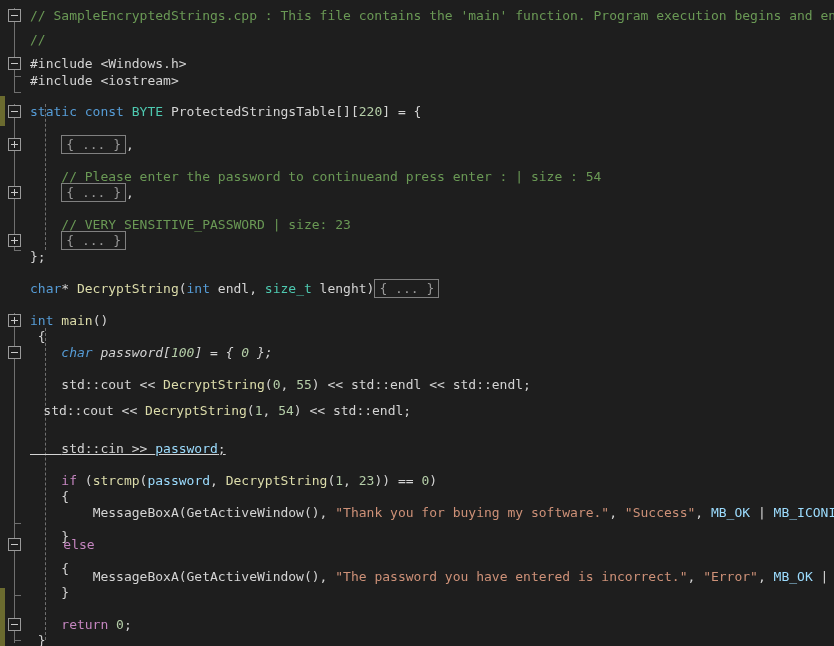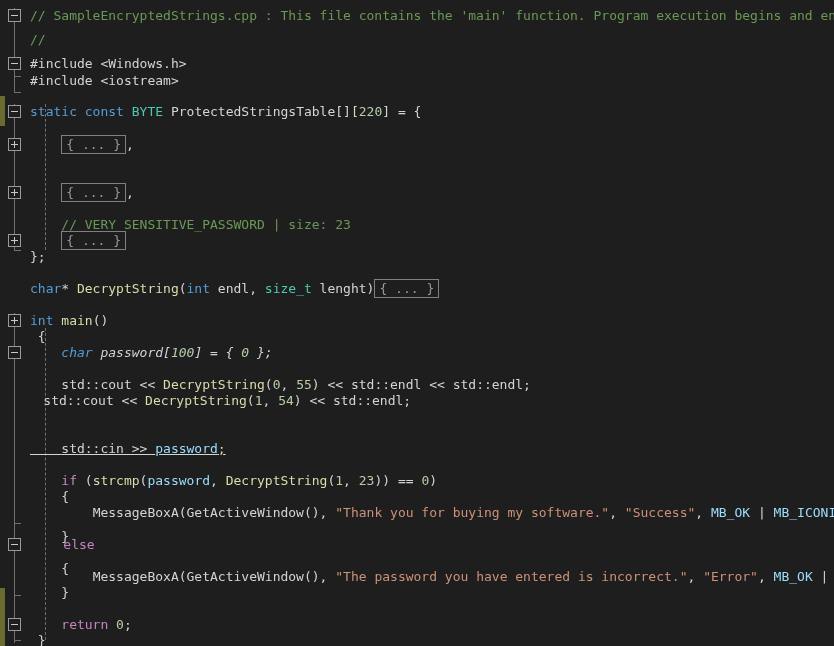--- a/index.html
+++ b/index.html
@@ -189,31 +189,31 @@
     </div>
 
   <div id="codearea">
       <div class="line" style="top: 0px;"><span class="cmt">// SampleEncryptedStrings.cpp : This file contains the 'main' function. Program execution begins and ends there.</span></div>
       <div class="line" style="top: 24px;"><span class="cmt">//</span></div>
       <div class="line" style="top: 48px;"><span class="pun">#include &lt;Windows.h&gt;</span></div>
       <div class="line" style="top: 65px;"><span class="pun">#include &lt;iostream&gt;</span></div>
       <div class="line" style="top: 96px;"><span class="kw">static</span><span class="pun"> </span><span class="kw">const</span><span class="pun"> </span><span class="typ">BYTE</span><span class="pun"> ProtectedStringsTable[][</span><span class="num">220</span><span class="pun">] = {</span></div>
       <div class="line" style="top: 113px;"><span>    </span></div>
       <div class="line" style="top: 129px;"><span>    </span><span class="collapsed">{ ... }</span><span class="pun">,</span></div>
-      <div class="line" style="top: 161px;"><span>    </span></div>
+      <div class="line" style="top: 161px;"><span>    </span><span class="cmt">// Please enter the password to continueand press enter : | size : 54</span></div>
       <div class="line" style="top: 177px;"><span>    </span><span class="collapsed">{ ... }</span><span class="pun">,</span></div>
       <div class="line" style="top: 209px;"><span>    </span><span class="cmt">// VERY_SENSITIVE_PASSWORD | size: 23</span></div>
       <div class="line" style="top: 225px;"><span>    </span><span class="collapsed">{ ... }</span></div>
       <div class="line" style="top: 241px;"><span class="pun">};</span></div>
       <div class="line" style="top: 273px;"><span class="kw">char</span><span class="pun">* </span><span class="fn">DecryptString</span><span class="pun">(</span><span class="kw">int</span><span class="pun"> endl, </span><span class="typ">size_t</span><span class="pun"> lenght)</span><span class="collapsed">{ ... }</span></div>
       <div class="line" style="top: 305px;"><span class="kw">int</span><span class="pun"> </span><span class="fn">main</span><span class="pun">()</span></div>
       <div class="line" style="top: 321px;"><span> </span><span class="pun">{</span></div>
       <div class="line" style="top: 337px; font-style: italic;"><span>    </span><span class="kw">char</span><span class="pun"> password[</span><span class="num">100</span><span class="pun">] = { </span><span class="num">0</span><span class="pun"> };</span></div>
       <div class="line" style="top: 369px;"><span>    </span><span class="pun">std::cout &lt;&lt; </span><span class="fn">DecryptString</span><span class="pun">(</span><span class="num">0</span><span class="pun">, </span><span class="num">55</span><span class="pun">) &lt;&lt; std::endl &lt;&lt; std::endl;</span></div>
-      <div class="line" style="top: 385px; padding-left: 12px;"><span>    </span><span class="pun">std::cout &lt;&lt; </span><span class="fn">DecryptString</span><span class="pun">(</span><span class="num">1</span><span class="pun">, </span><span class="num">54</span><span class="pun">) &lt;&lt; std::endl;</span></div>
+      <div class="line" style="top: 395px; padding-left: 12px;"><span>    </span><span class="pun">std::cout &lt;&lt; </span><span class="fn">DecryptString</span><span class="pun">(</span><span class="num">1</span><span class="pun">, </span><span class="num">54</span><span class="pun">) &lt;&lt; std::endl;</span></div>
       <div class="line" style="top: 433px; text-decoration: underline;"><span>    </span><span class="pun">std::cin &gt;&gt; </span><span class="var">password</span><span class="pun">;</span></div>
       <div class="line" style="top: 465px;"><span>    </span><span class="ctl">if</span><span class="pun"> (</span><span class="fn">strcmp</span><span class="pun">(</span><span class="var">password</span><span class="pun">, </span><span class="fn">DecryptString</span><span class="pun">(</span><span class="num">1</span><span class="pun">, </span><span class="num">23</span><span class="pun">)) == </span><span class="num">0</span><span class="pun">)</span></div>
       <div class="line" style="top: 481px;"><span>    </span><span class="pun">{</span></div>
       <div class="line" style="top: 497px;"><span>        </span><span class="pun">MessageBoxA</span><span class="pun">(</span><span class="pun">GetActiveWindow</span><span class="pun">(), </span><span class="str">"Thank you for buying my software."</span><span class="pun">, </span><span class="str">"Success"</span><span class="pun">, </span><span class="var">MB_OK</span><span class="pun"> | </span><span class="var">MB_ICONINFORMATION</span></div>
       <div class="line" style="top: 521px;"><span>    </span><span class="pun">}</span></div>
       <div class="line" style="top: 529px; padding-left: 32px;"><span>    </span><span class="ctl">else</span></div>
       <div class="line" style="top: 553px;"><span>    </span><span class="pun">{</span></div>
       <div class="line" style="top: 561px;"><span>        </span><span class="pun">MessageBoxA</span><span class="pun">(</span><span class="pun">GetActiveWindow</span><span class="pun">(), </span><span class="str">"The password you have entered is incorrect."</span><span class="pun">, </span><span class="str">"Error"</span><span class="pun">, </span><span class="var">MB_OK</span><span class="pun"> | </span></div>
       <div class="line" style="top: 577px;"><span>    </span><span class="pun">}</span></div>
       <div class="line" style="top: 609px;"><span>    </span><span class="ctl">return</span><span class="pun"> </span><span class="num">0</span><span class="pun">;</span></div>

